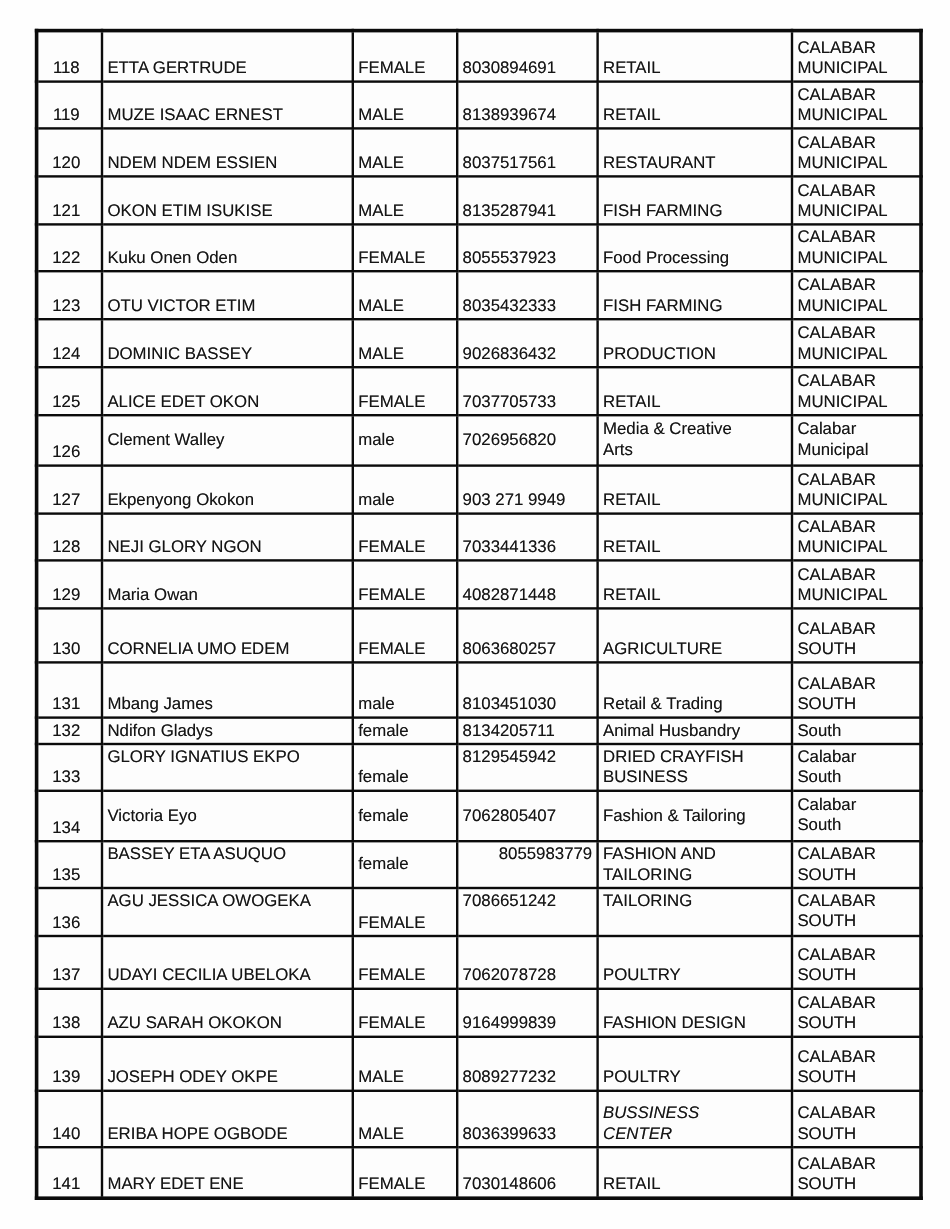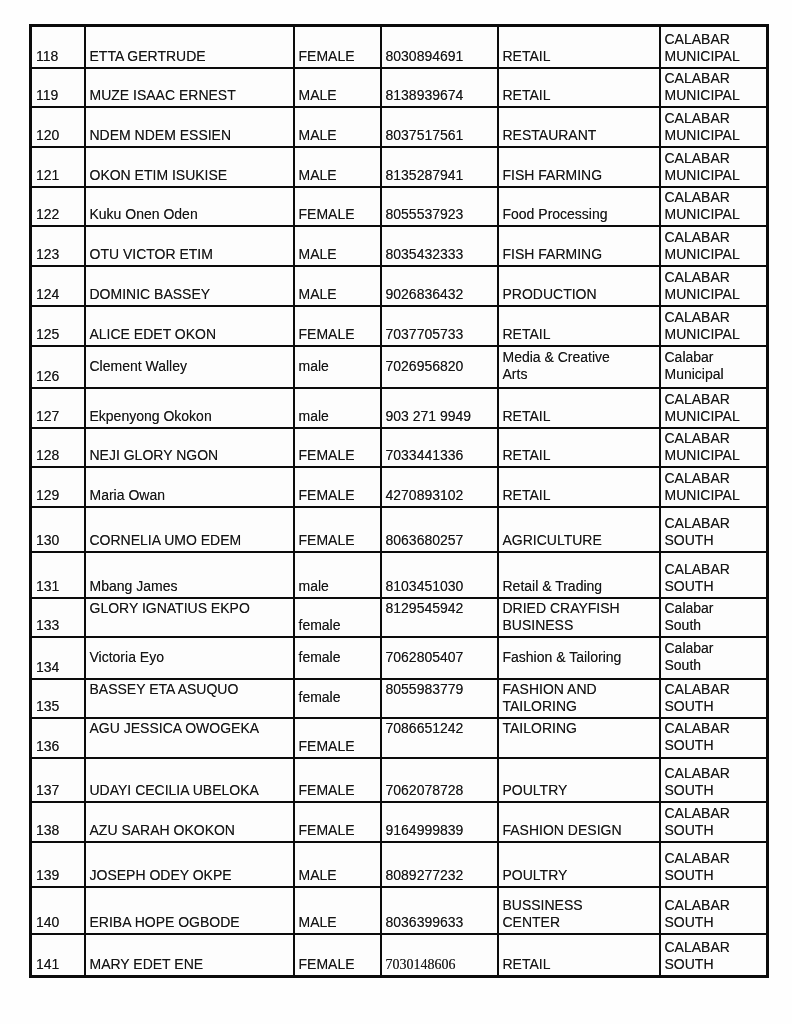--- a/index.html
+++ b/index.html
@@ -30,21 +30,21 @@
     padding: 1px 3px 2px 4px;
     font-size: 14px;
     line-height: 17px;
     color: #151515;
     white-space: pre-line;
     overflow: hidden;
     background: #fdfdfd;
     text-shadow: 0 0 0.4px rgba(20,20,20,0.55);
   }
   table.grid td.col-sn {
-    text-align: left;
+    text-align: center;
     padding-right: 9px;
   }
   col.col-sn       { width: 54px; }
   col.col-name     { width: 209px; }
   col.col-gender   { width: 87px; }
   col.col-phone    { width: 117px; }
   col.col-business { width: 162px; }
   col.col-lga      { width: 108px; }
 </style>
 </head>
@@ -158,21 +158,21 @@
           <td class="col-gender" style="vertical-align: bottom;">FEMALE</td>
           <td class="col-phone" style="vertical-align: bottom;">7033441336</td>
           <td class="col-business" style="vertical-align: bottom;">RETAIL</td>
           <td class="col-lga" style="vertical-align: bottom;">CALABAR
 MUNICIPAL</td>
         </tr>
         <tr style="height: 40px;">
           <td class="col-sn" style="vertical-align: bottom;">129</td>
           <td class="col-name" style="vertical-align: bottom;">Maria Owan</td>
           <td class="col-gender" style="vertical-align: bottom;">FEMALE</td>
-          <td class="col-phone" style="vertical-align: bottom;">4270893102</td>
+          <td class="col-phone" style="vertical-align: bottom;">4082871448</td>
           <td class="col-business" style="vertical-align: bottom;">RETAIL</td>
           <td class="col-lga" style="vertical-align: bottom;">CALABAR
 MUNICIPAL</td>
         </tr>
         <tr style="height: 45px;">
           <td class="col-sn" style="vertical-align: bottom;">130</td>
           <td class="col-name" style="vertical-align: bottom; margin-top: 40px;">CORNELIA UMO EDEM</td>
           <td class="col-gender" style="vertical-align: bottom;">FEMALE</td>
           <td class="col-phone" style="vertical-align: bottom;">8063680257</td>
           <td class="col-business" style="vertical-align: bottom;">AGRICULTURE</td>
@@ -180,20 +180,28 @@
 SOUTH</td>
         </tr>
         <tr style="height: 46px;">
           <td class="col-sn" style="vertical-align: bottom;">131</td>
           <td class="col-name" style="vertical-align: bottom;">Mbang James</td>
           <td class="col-gender" style="vertical-align: bottom;">male</td>
           <td class="col-phone" style="vertical-align: bottom;">8103451030</td>
           <td class="col-business" style="vertical-align: bottom;">Retail &amp; Trading</td>
           <td class="col-lga" style="vertical-align: bottom;">CALABAR
 SOUTH</td>
+        </tr>
+        <tr style="height: 21px;">
+          <td class="col-sn" style="vertical-align: bottom;">132</td>
+          <td class="col-name" style="vertical-align: bottom;">Ndifon Gladys</td>
+          <td class="col-gender" style="vertical-align: bottom;">female</td>
+          <td class="col-phone" style="vertical-align: bottom;">8134205711</td>
+          <td class="col-business" style="vertical-align: bottom;">Animal Husbandry</td>
+          <td class="col-lga" style="vertical-align: bottom;">South</td>
         </tr>
         <tr style="height: 38px;">
           <td class="col-sn" style="vertical-align: bottom;">133</td>
           <td class="col-name" style="vertical-align: top;">GLORY IGNATIUS EKPO</td>
           <td class="col-gender" style="vertical-align: bottom;">female</td>
           <td class="col-phone" style="vertical-align: top;">8129545942</td>
           <td class="col-business" style="vertical-align: top;">DRIED CRAYFISH
 BUSINESS</td>
           <td class="col-lga" style="vertical-align: top;">Calabar
 South</td>
@@ -204,21 +212,21 @@
           <td class="col-gender" style="vertical-align: middle;">female</td>
           <td class="col-phone" style="vertical-align: middle;">7062805407</td>
           <td class="col-business" style="vertical-align: middle;">Fashion &amp; Tailoring</td>
           <td class="col-lga" style="vertical-align: middle;">Calabar
 South</td>
         </tr>
         <tr style="height: 39px;">
           <td class="col-sn" style="vertical-align: bottom;">135</td>
           <td class="col-name" style="vertical-align: top;">BASSEY ETA ASUQUO</td>
           <td class="col-gender" style="vertical-align: middle;">female</td>
-          <td class="col-phone" style="vertical-align: top;">8055983779</td>
+          <td class="col-phone" style="vertical-align: top; text-align: right;">8055983779</td>
           <td class="col-business" style="vertical-align: top;">FASHION AND
 TAILORING</td>
           <td class="col-lga" style="vertical-align: top;">CALABAR
 SOUTH</td>
         </tr>
         <tr style="height: 40px;">
           <td class="col-sn" style="vertical-align: bottom;">136</td>
           <td class="col-name" style="vertical-align: top;">AGU JESSICA OWOGEKA</td>
           <td class="col-gender" style="vertical-align: bottom;">FEMALE</td>
           <td class="col-phone" style="vertical-align: top;">7086651242</td>
@@ -251,29 +259,29 @@
           <td class="col-phone" style="vertical-align: bottom;">8089277232</td>
           <td class="col-business" style="vertical-align: bottom;">POULTRY</td>
           <td class="col-lga" style="vertical-align: bottom;">CALABAR
 SOUTH</td>
         </tr>
         <tr style="height: 47px;">
           <td class="col-sn" style="vertical-align: bottom;">140</td>
           <td class="col-name" style="vertical-align: bottom;">ERIBA HOPE OGBODE</td>
           <td class="col-gender" style="vertical-align: bottom;">MALE</td>
           <td class="col-phone" style="vertical-align: bottom; border-radius: 14px;">8036399633</td>
-          <td class="col-business" style="vertical-align: bottom;">BUSSINESS
+          <td class="col-business" style="vertical-align: bottom; font-style: italic;">BUSSINESS
 CENTER</td>
           <td class="col-lga" style="vertical-align: bottom;">CALABAR
 SOUTH</td>
         </tr>
         <tr style="height: 43px;">
           <td class="col-sn" style="vertical-align: bottom;">141</td>
           <td class="col-name" style="vertical-align: bottom;">MARY EDET ENE</td>
           <td class="col-gender" style="vertical-align: bottom;">FEMALE</td>
-          <td class="col-phone" style="vertical-align: bottom; font-family: Liberation Serif, serif;">7030148606</td>
+          <td class="col-phone" style="vertical-align: bottom;">7030148606</td>
           <td class="col-business" style="vertical-align: bottom;">RETAIL</td>
           <td class="col-lga" style="vertical-align: bottom;">CALABAR
 SOUTH</td>
         </tr>
       </tbody>
   </table>
 </div>
 
 </body></html>

